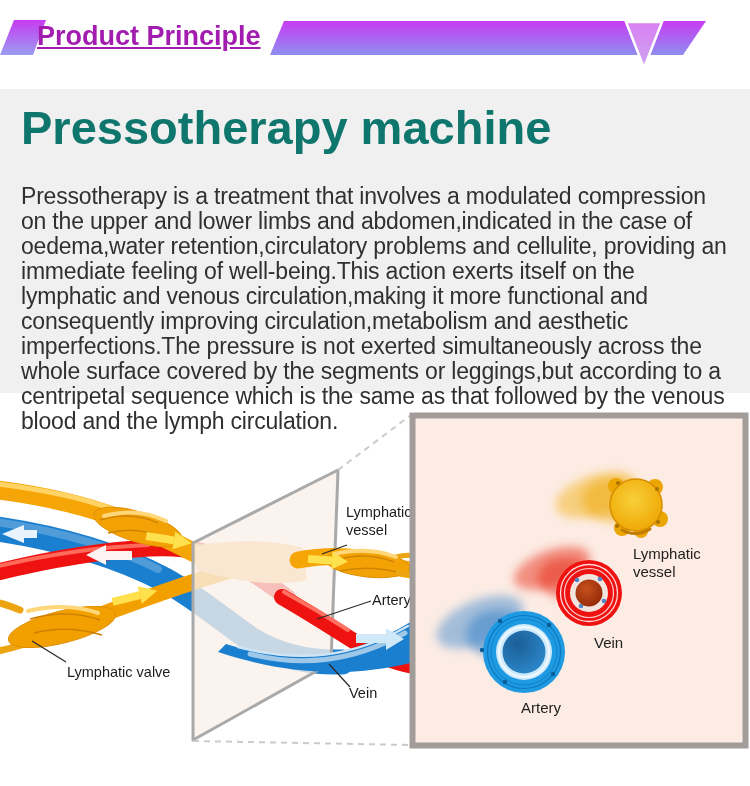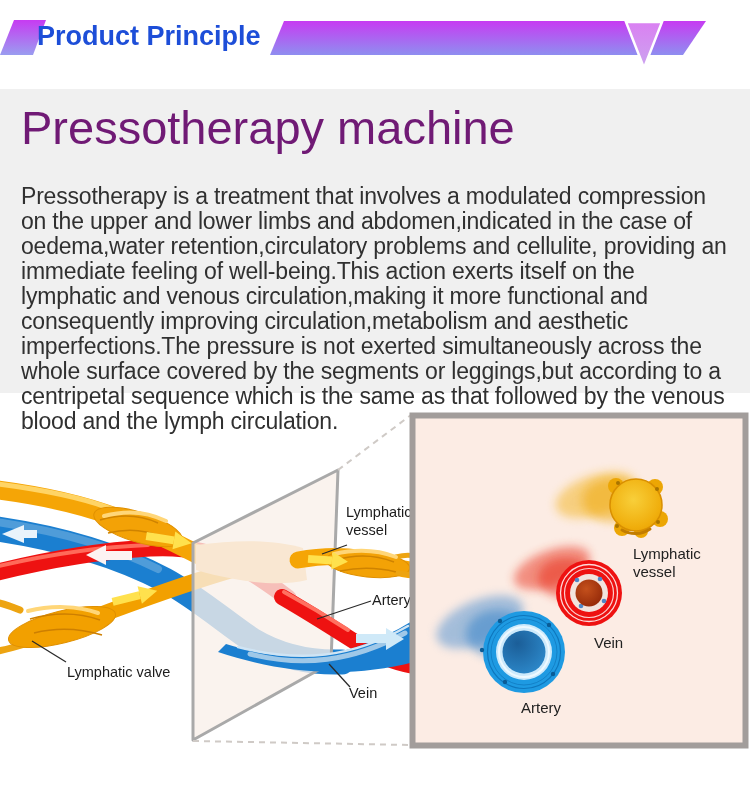--- a/index.html
+++ b/index.html
@@ -7,29 +7,29 @@
     width:750px;height:786px;position:relative;overflow:hidden;
     background:#ffffff;
     font-family:"Liberation Sans","DejaVu Sans",sans-serif;
   }
   
   .hdr{position:absolute;top:0;left:0;width:750px;height:89px;background:#fff;}
   .hdr-slab{position:absolute;top:20px;left:0px;width:48px;height:35px;
     background:linear-gradient(180deg,#c73bf2 0%,#9a9df0 100%);
     clip-path:polygon(14px 0,46px 0,33px 35px,0px 35px);}
   .hdr-title{position:absolute;top:21px;left:37px;font-size:27px;font-weight:bold;
-    color:#1d4ed8;letter-spacing:0px;white-space:nowrap;}
+    color:#a21caf;letter-spacing:0px;white-space:nowrap;text-decoration:underline;}
   .hdr-bar{position:absolute;top:21px;left:270px;width:436px;height:34px;
     background:linear-gradient(180deg,#c73bf2 0%,#8f8ef0 100%);
     clip-path:polygon(14px 0,436px 0,413px 34px,0px 34px);}
   .hdr-tri{position:absolute;top:19px;left:622px;}
   
   .graybox{position:absolute;top:89px;left:0;width:750px;height:304px;background:#f0f0f0;}
   .headline{position:absolute;top:100px;left:21px;font-size:47px;line-height:56px;
-    font-weight:normal;color:#701a75;letter-spacing:0px;white-space:nowrap;}
+    font-weight:bold;color:#0f766e;letter-spacing:0px;white-space:nowrap;}
   .para{position:absolute;top:184px;left:21px;width:712px;font-size:23px;
     line-height:25px;color:#303030;letter-spacing:-0.2px;}
   
   .illus{position:absolute;top:393px;left:0;}
   .svg-label{font-family:"Liberation Sans","DejaVu Sans",sans-serif;}
 </style>
 </head>
 <body>
 
 <div class="hdr">

